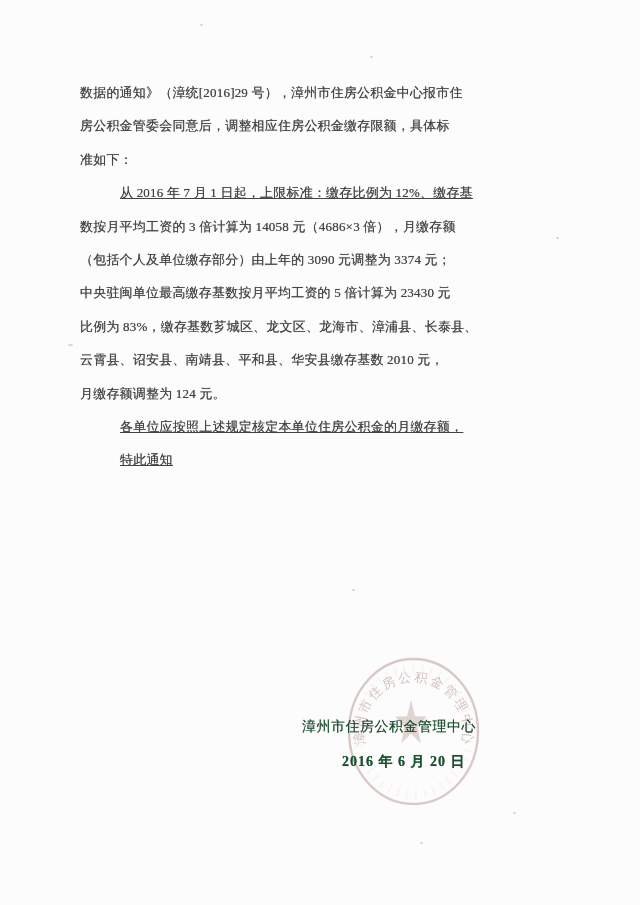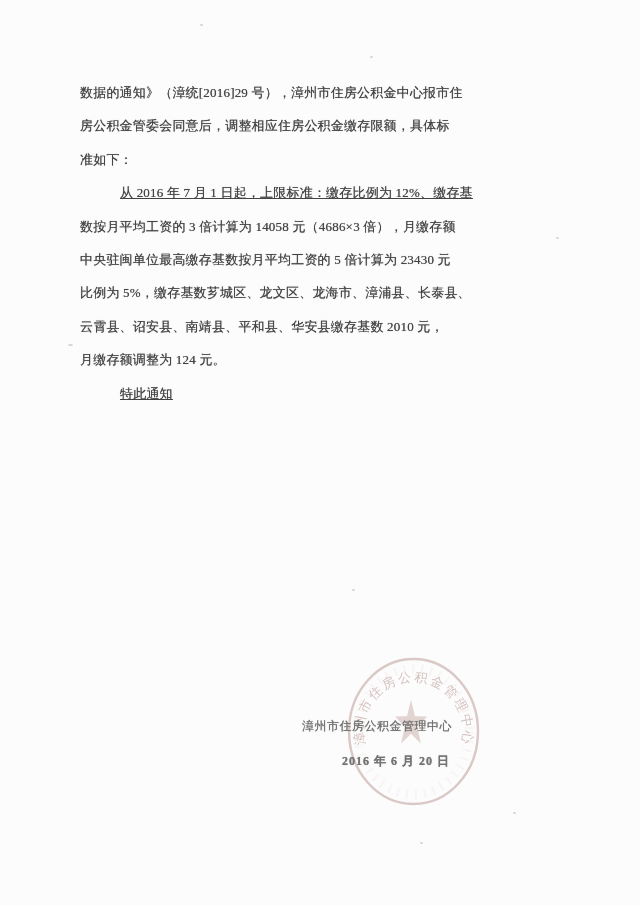--- a/index.html
+++ b/index.html
@@ -22,23 +22,23 @@
     height: 33.4px;
     line-height: 33.4px;
     font-size: 13px;
     letter-spacing: 0.2px;
     white-space: nowrap;
     text-shadow: 0 0 0.7px rgba(70,70,70,0.75);
   }
   .line.indent { padding-left: 40px; text-decoration: underline; }
   .signature, .date {
     position: absolute;
-    font-size: 12px;
+    font-size: 14px;
     white-space: nowrap;
-    color: #737373;
+    color: #14532d;
     text-shadow: 0 0 0.7px rgba(70,70,70,0.75);
   }
   .signature { left: 302px; top: 718px; letter-spacing: 0.5px; }
   .date      { left: 342px; top: 753px; letter-spacing: 1px; font-weight: bold; }
   .seal {
     position: absolute;
     left: 346px;
     top: 656px;
     width: 136px;
     height: 152px;
@@ -63,24 +63,26 @@
 <body>
 
 <div class="page">
 
   <div class="body-text">
     <div class="line">数据的通知》（漳统[2016]29 号），漳州市住房公积金中心报市住</div>
     <div class="line">房公积金管委会同意后，调整相应住房公积金缴存限额，具体标</div>
     <div class="line">准如下：</div>
     <div class="line indent">从 2016 年 7 月 1 日起，上限标准：缴存比例为 12%、缴存基</div>
     <div class="line">数按月平均工资的 3 倍计算为 14058 元（4686×3 倍），月缴存额</div>
+    <div class="line">（包括个人及单位缴存部分）由上年的 3090 元调整为 3374 元；</div>
     <div class="line">中央驻闽单位最高缴存基数按月平均工资的 5 倍计算为 23430 元</div>
-    <div class="line">比例为 5%，缴存基数芗城区、龙文区、龙海市、漳浦县、长泰县、</div>
+    <div class="line">比例为 83%，缴存基数芗城区、龙文区、龙海市、漳浦县、长泰县、</div>
     <div class="line">云霄县、诏安县、南靖县、平和县、华安县缴存基数 2010 元，</div>
     <div class="line">月缴存额调整为 124 元。</div>
+    <div class="line indent">各单位应按照上述规定核定本单位住房公积金的月缴存额，</div>
     <div class="line indent">特此通知</div>
   </div>
 
   <svg class="seal" viewBox="0 0 136 152" xmlns="http://www.w3.org/2000/svg">
     <defs>
       <filter id="sealBlur" x="-10%" y="-10%" width="120%" height="120%">
         <feGaussianBlur stdDeviation="0.7"></feGaussianBlur>
       </filter>
     </defs>
     <g filter="url(#sealBlur)">

